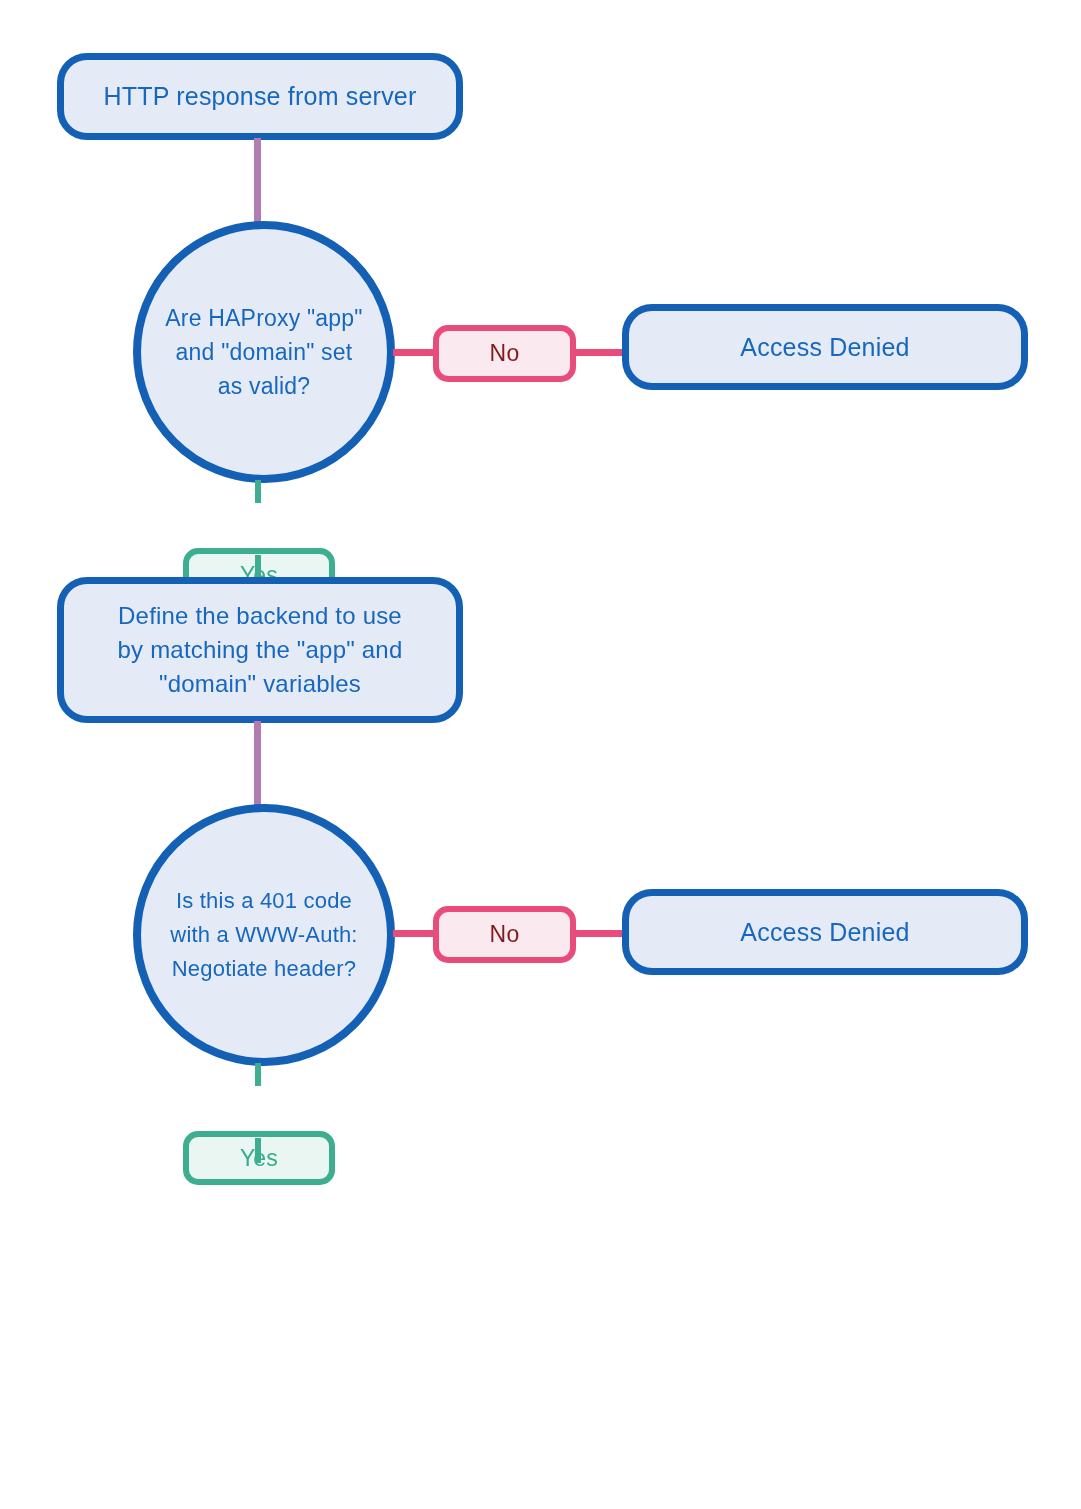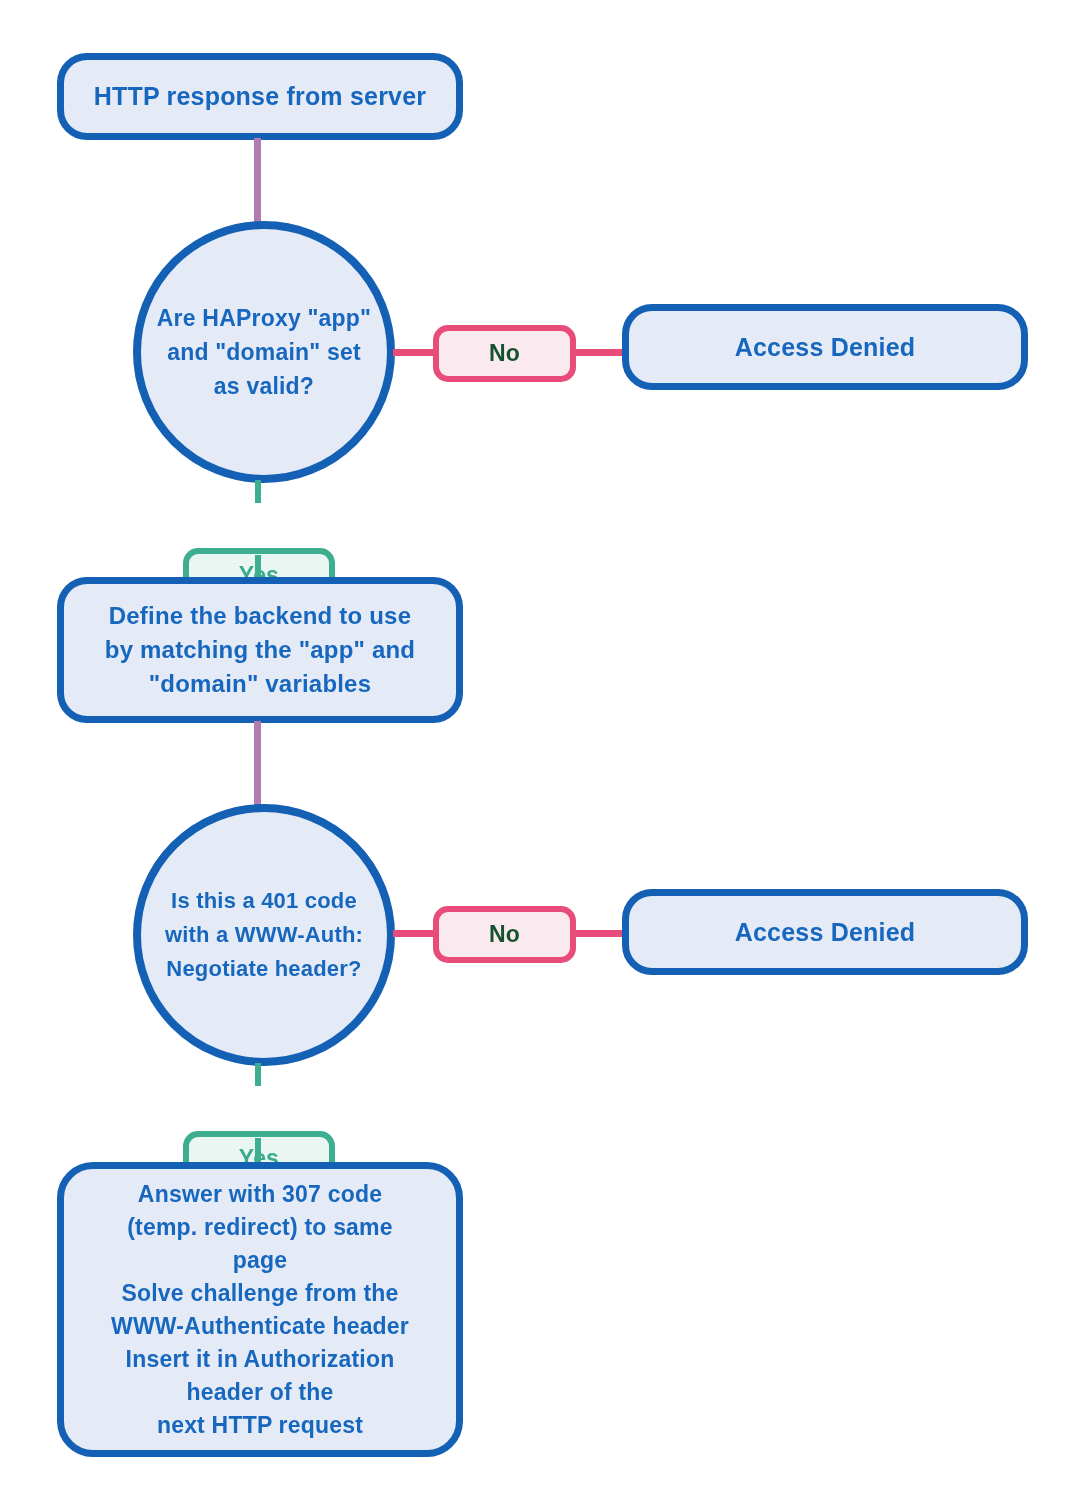--- a/index.html
+++ b/index.html
@@ -15,42 +15,42 @@
     background: #ffffff;
     overflow: hidden;
   }
   .node {
     position: absolute;
     box-sizing: border-box;
     display: flex;
     align-items: center;
     justify-content: center;
     text-align: center;
-    font-weight: bold;
+    font-weight: normal;
     letter-spacing: 0.2px;
   }
   .multiline { white-space: pre-line; }
 
   .blue-box {
     background: #e4ebf7;
     border: 7px solid #1360b4;
     border-radius: 30px;
     color: #1767be;
   }
   .circle {
     background: #e4ebf7;
     border: 8px solid #1360b4;
     border-radius: 50%;
     color: #1767be;
   }
   .pink-box {
     background: #fbe9f0;
     border: 6px solid #e74c7b;
     border-radius: 15px;
-    color: #14532d;
+    color: #7f1d1d;
   }
   .green-box {
     background: #e9f6f1;
     border: 6px solid #3eae90;
     border-radius: 15px;
     color: #3aab8c;
     margin-top: 46px;
   }
   .conn { position: absolute; }
   .conn-purple { background: #b07cb2; }
@@ -144,24 +144,14 @@
   </div>
 
   <div class="conn conn-green line-c2-yes2"></div>
 
   <div class="node green-box yes-box-2">
     <span>Yes</span>
   </div>
 
   <div class="conn conn-green line-yes2-p2"></div>
 
-  <div class="node blue-box process-box-2">
-    <span class="multiline">Answer with 307 code
-(temp. redirect) to same
-page
-Solve challenge from the
-WWW-Authenticate header
-Insert it in Authorization
-header of the
-next HTTP request</span>
-  </div>
 
 </div>
 
 </body></html>

